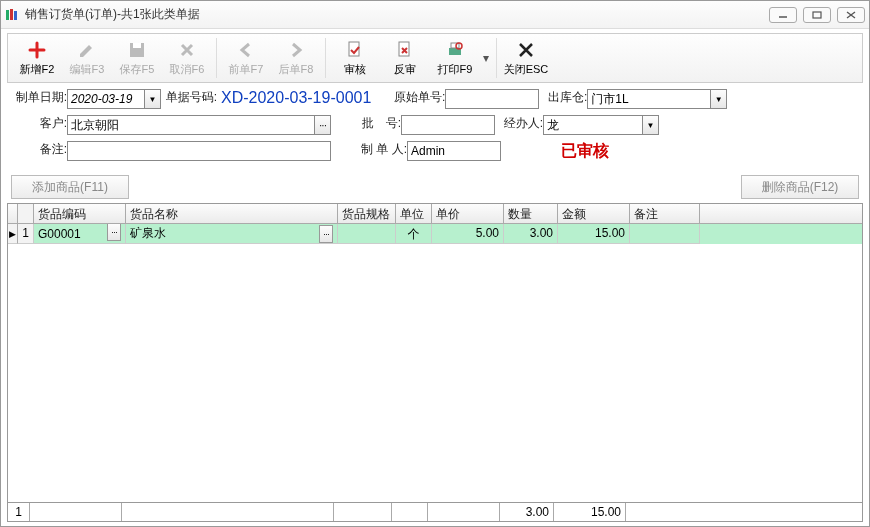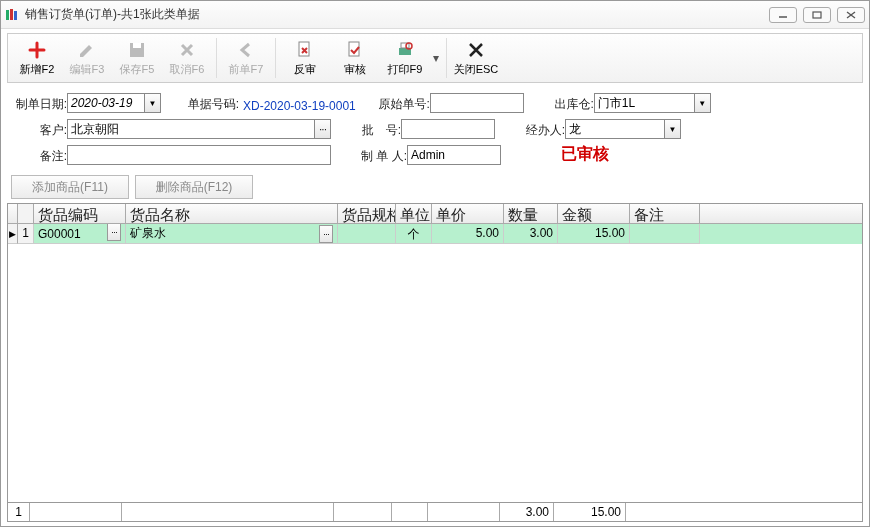--- a/index.html
+++ b/index.html
@@ -10,34 +10,34 @@
 .title-text { flex: 1; color: #333; }
 .win-btns { display: flex; gap: 6px; }
 .win-btn { width: 28px; height: 16px; border: 1px solid #aaa; border-radius: 3px; background: #fafafa; display: flex; align-items: center; justify-content: center; font-size: 10px; color: #555; cursor: pointer; }
 .toolbar { height: 50px; border: 1px solid #ccc; margin: 4px 6px 0 6px; background: linear-gradient(#fefefe,#f2f2f2); display: flex; align-items: center; padding: 0 4px; }
 .tb-btn { width: 50px; height: 46px; display: flex; flex-direction: column; align-items: center; justify-content: center; gap: 2px; font-size: 11px; border-right: 0; cursor: pointer; }
 .tb-btn.disabled { color: #aaa; }
 .tb-btn .ico { width: 20px; height: 20px; display: flex; align-items: center; justify-content: center; }
 .tb-sep { width: 1px; height: 40px; background: #ddd; margin: 0 4px; }
 .tb-dd { width: 12px; display: flex; align-items: center; justify-content: center; color: #555; cursor: pointer; }
 .form { padding: 6px 10px 4px 10px; }
-.form-row { display: flex; align-items: flex-end; height: 24px; margin-bottom: 2px; }
+.form-row { display: flex; align-items: flex-start; height: 24px; margin-bottom: 2px; }
 .lbl { width: 56px; text-align: right; color: #222; font-size: 12px; }
-.lbl-w { width: 56px; text-align: right; color: #222; font-size: 12px; margin-left: 22px; }
+.lbl-w { width: 56px; text-align: right; color: #222; font-size: 12px; margin-left: 0; }
 .inp { height: 20px; border: 1px solid #888; background: #fff; padding: 0 3px; font-size: 12px; }
-.inp.ro { background: #fff; margin-top: 13px; }
+.inp.ro { background: #fff; }
 .dd-arrow { width: 16px; height: 20px; border: 1px solid #888; border-left: none; background: linear-gradient(#fdfdfd,#e7e7e7); display: inline-flex; align-items: center; justify-content: center; font-size: 8px; cursor: pointer; }
 .picker-btn { width: 16px; height: 20px; border: 1px solid #888; border-left: none; background: linear-gradient(#fdfdfd,#e7e7e7); display: inline-flex; align-items: center; justify-content: center; font-size: 10px; cursor: pointer; letter-spacing: -1px; }
-.docno { color: #1040c0; font-size: 12px; padding: 0 4px; }
+.docno { color: #1040c0; font-size: 16px; padding: 0 4px; }
 .status { color: #d00000; font-size: 16px; font-weight: bold; margin-left: 60px; }
-.btnbar { padding: 4px 10px; display: flex; gap: 6px; }
+.btnbar { padding: 4px 10px; display: flex; gap: 6px; justify-content: space-between; }
 .flat-btn { width: 118px; height: 24px; border: 1px solid #bbb; background: linear-gradient(#fdfdfd,#ececec); color: #888; display: flex; align-items: center; justify-content: center; font-size: 12px; cursor: pointer; }
 .grid-wrap { margin: 0 6px; border: 1px solid #999; height: 300px; position: relative; background: #fff; overflow: hidden; }
 .grid-head { display: flex; height: 20px; background: linear-gradient(#fcfcfc,#ebebeb); border-bottom: 1px solid #aaa; }
-.gh { border-right: 1px solid #aaa; padding: 2px 4px; font-size: 15px; color: #222; overflow: hidden; white-space: nowrap; }
+.gh { border-right: 1px solid #aaa; padding: 2px 4px; font-size: 12px; color: #222; overflow: hidden; white-space: nowrap; }
 .grid-row { display: flex; height: 20px; }
 .gc { border-right: 1px solid #ccc; border-bottom: 1px solid #ccc; padding: 2px 4px; font-size: 12px; overflow: hidden; white-space: nowrap; }
 .gc.num { text-align: right; }
 .row-hl { background: #b7f0ce; }
 .rownum-col { width: 16px; text-align: center; background: #f3f3f3; }
 .indicator { width: 10px; display:flex; align-items:center; justify-content:center; background:#f3f3f3; border-right:1px solid #aaa; border-bottom:1px solid #ccc; font-size:9px; }
 .cell-picker { width: 14px; height: 18px; border: 1px solid #999; background: linear-gradient(#fdfdfd,#e7e7e7); display: inline-flex; align-items: center; justify-content: center; font-size: 9px; margin-left: 2px; letter-spacing: -1px; }
 .footer { position: absolute; left: 6px; right: 6px; bottom: 4px; height: 20px; border: 1px solid #999; display: flex; background: #fff; }
 .footer .fc { border-right: 1px solid #aaa; padding: 2px 4px; font-size: 12px; }
 .footer .fc.num { text-align: right; }
@@ -111,38 +111,46 @@
       </div>
     <div class="tb-sep"></div>
     <div class="tb-btn disabled">
         <span class="ico">
           <svg viewBox="0 0 20 20">
             <path d="M13 4l-7 6 7 6" fill="none" stroke="#bbb" stroke-width="3"></path>
           </svg>
         </span>
         <span>前单F7</span>
       </div>
+    <div class="tb-btn disabled">
+        <span class="ico">
+          <svg viewBox="0 0 20 20">
+            <path d="M7 4l7 6-7 6" fill="none" stroke="#bbb" stroke-width="3"></path>
+          </svg>
+        </span>
+        <span>后单F8</span>
+      </div>
     <div class="tb-sep"></div>
+    <div class="tb-btn">
+        <span class="ico">
+          <svg viewBox="0 0 20 20">
+            <rect x="4" y="2" width="10" height="14" fill="#fff" stroke="#888"></rect>
+            <path d="M6 10l3 3 5-6" stroke="#c33" stroke-width="2" fill="none"></path>
+          </svg>
+        </span>
+        <span>审核</span>
+      </div>
     <div class="tb-btn">
         <span class="ico">
           <svg viewBox="0 0 20 20">
             <rect x="4" y="2" width="10" height="14" fill="#fff" stroke="#888"></rect>
             <path d="M12 8l-5 5M7 8l5 5" stroke="#c33" stroke-width="2"></path>
           </svg>
         </span>
         <span>反审</span>
-      </div>
-    <div class="tb-btn">
-        <span class="ico">
-          <svg viewBox="0 0 20 20">
-            <rect x="4" y="2" width="10" height="14" fill="#fff" stroke="#888"></rect>
-            <path d="M6 10l3 3 5-6" stroke="#c33" stroke-width="2" fill="none"></path>
-          </svg>
-        </span>
-        <span>审核</span>
       </div>
     <div class="tb-btn">
         <span class="ico">
           <svg viewBox="0 0 20 20">
             <rect x="4" y="8" width="12" height="7" fill="#5a8"></rect>
             <rect x="6" y="3" width="8" height="5" fill="#fff" stroke="#888"></rect>
             <circle cx="14" cy="6" r="3" fill="none" stroke="#c33" stroke-width="1.5"></circle>
           </svg>
         </span>
         <span>打印F9</span>
@@ -162,21 +170,21 @@
   <div class="form">
     <div class="form-row">
       <span class="lbl">制单日期:</span>
       <input class="inp" style="width: 78px; font-style: italic;" value="2020-03-19">
         <span class="dd-arrow">▼</span>
       <span class="lbl-w">单据号码:</span>
       <span class="docno">XD-2020-03-19-0001</span>
       <span class="lbl-w" style="margin-left:14px">原始单号:</span>
       <input class="inp" style="width: 94px;" value="">
       <span class="lbl-w" style="width:48px">出库仓:</span>
-      <input class="inp" style="width: 101px;" value="门市1L">
+      <input class="inp" style="width: 124px;" value="门市1L">
         <span class="dd-arrow">▼</span>
     </div>
     <div class="form-row">
       <span class="lbl">客户:</span>
       <input class="inp" style="width: 248px;" value="北京朝阳">
         <span class="picker-btn">···</span>
       <span class="lbl-w" style="width:50px;margin-left:20px">批　号:</span>
       <input class="inp" style="width: 94px;" value="">
       <span class="lbl-w" style="width:48px">经办人:</span>
       <input class="inp" style="width: 100px;" value="龙">

